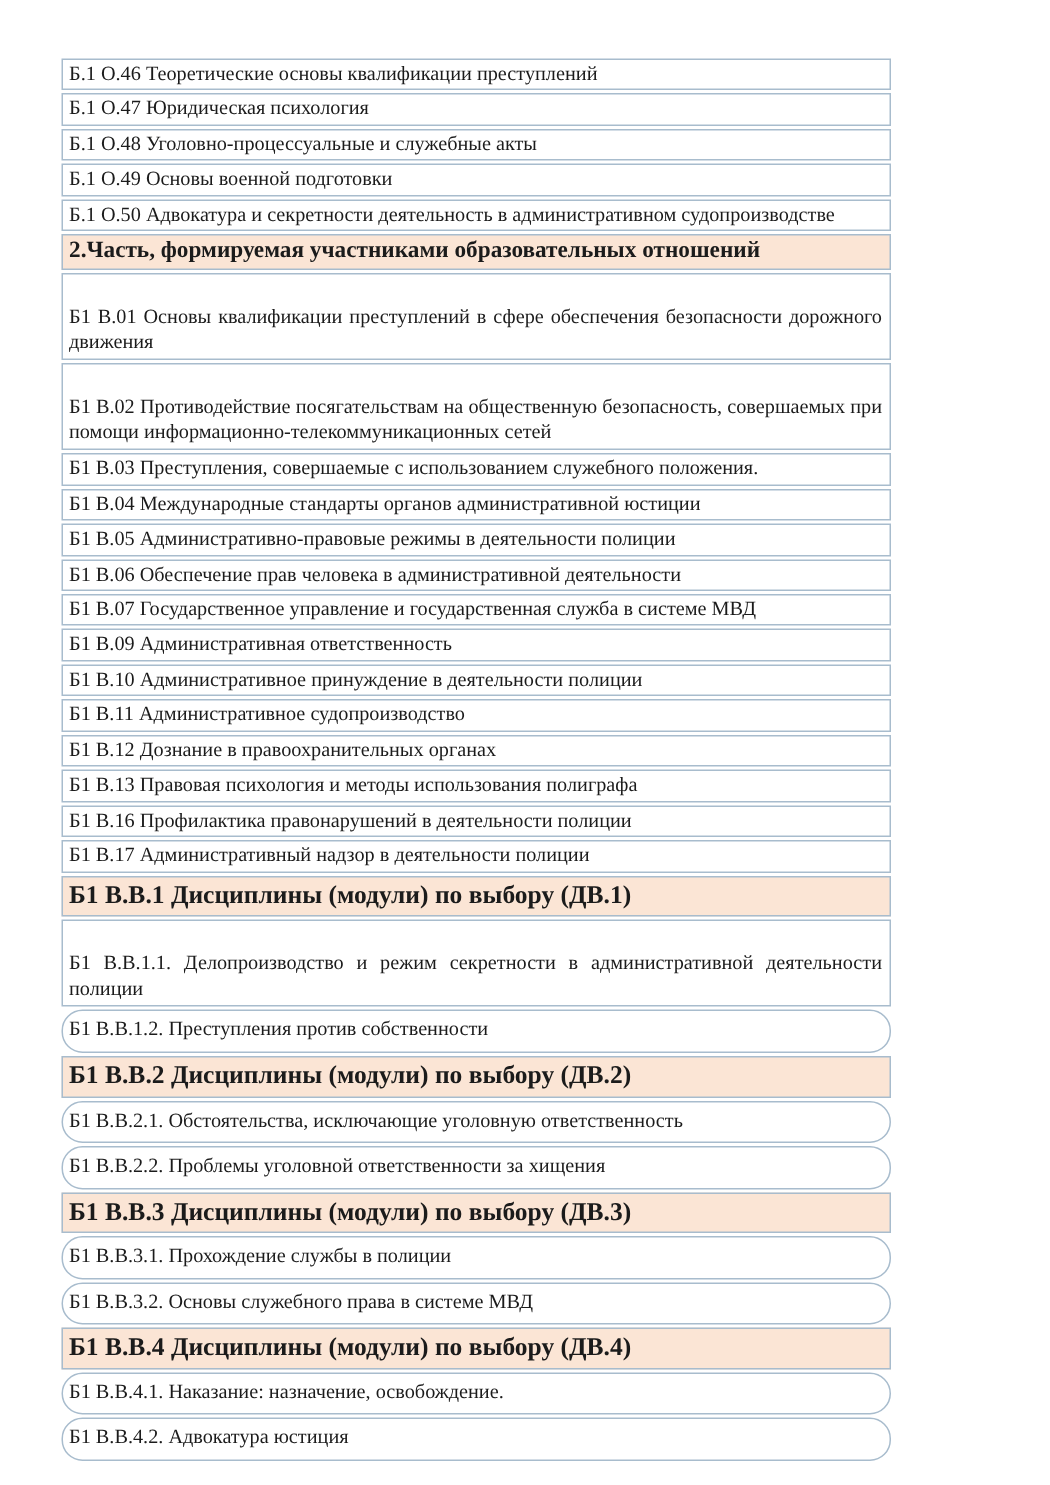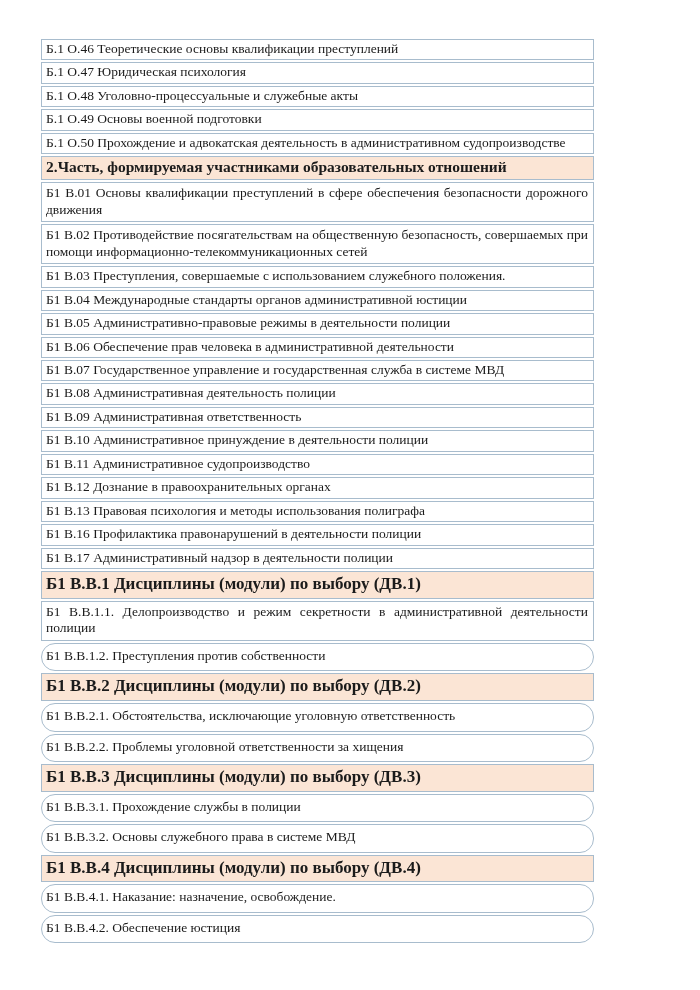--- a/index.html
+++ b/index.html
@@ -32,21 +32,21 @@
     background: #ffffff;
     padding: 1px 5px 2px 4px;
     font-size: 13.5px;
     line-height: 1.22;
     color: var(--ink);
     vertical-align: top;
     overflow-wrap: break-word;
   }
   td.item-justify {
     text-align: justify;
-    padding-top: 2px;
+    padding-top: 20px;
     padding-bottom: 3px;
   }
   td.item-tall {
     padding-top: 4px;
     padding-bottom: 6px;
     border-radius: 14px;
   }
   td.section {
     background: var(--peach);
     font-weight: bold;
@@ -72,21 +72,21 @@
         <tr>
           <td class="item">Б.1 О.47 Юридическая психология</td>
         </tr>
         <tr>
           <td class="item">Б.1 О.48 Уголовно-процессуальные и служебные акты</td>
         </tr>
         <tr>
           <td class="item">Б.1 О.49 Основы военной подготовки</td>
         </tr>
         <tr>
-          <td class="item">Б.1 О.50 Прохождение и адвокатская деятельность в административном судопроизводстве</td>
+          <td class="item">Б.1 О.50 Адвокатура и секретности деятельность в административном судопроизводстве</td>
         </tr>
         <tr>
           <td class="section">2.Часть, формируемая участниками образовательных отношений</td>
         </tr>
         <tr>
           <td class="item-justify">Б1 В.01 Основы квалификации преступлений в сфере обеспечения безопасности дорожного движения</td>
         </tr>
         <tr>
           <td class="item-justify">Б1 В.02 Противодействие посягательствам на общественную безопасность, совершаемых при помощи информационно-телекоммуникационных сетей</td>
         </tr>
@@ -97,23 +97,20 @@
           <td class="item">Б1 В.04 Международные стандарты органов административной юстиции</td>
         </tr>
         <tr>
           <td class="item">Б1 В.05 Административно-правовые режимы в деятельности полиции</td>
         </tr>
         <tr>
           <td class="item">Б1 В.06 Обеспечение прав человека в административной деятельности</td>
         </tr>
         <tr>
           <td class="item">Б1 В.07 Государственное управление и государственная служба в системе МВД</td>
-        </tr>
-        <tr>
-          <td class="item">Б1 В.08 Административная деятельность полиции</td>
         </tr>
         <tr>
           <td class="item">Б1 В.09 Административная ответственность</td>
         </tr>
         <tr>
           <td class="item">Б1 В.10 Административное принуждение в деятельности полиции</td>
         </tr>
         <tr>
           <td class="item">Б1 В.11 Административное судопроизводство</td>
         </tr>
@@ -156,17 +153,17 @@
         <tr>
           <td class="item-tall">Б1 В.В.3.2. Основы служебного права в системе МВД</td>
         </tr>
         <tr>
           <td class="section-lg">Б1 В.В.4 Дисциплины (модули) по выбору (ДВ.4)</td>
         </tr>
         <tr>
           <td class="item-tall">Б1 В.В.4.1. Наказание: назначение, освобождение.</td>
         </tr>
         <tr>
-          <td class="item-tall">Б1 В.В.4.2. Обеспечение юстиция</td>
+          <td class="item-tall">Б1 В.В.4.2. Адвокатура юстиция</td>
         </tr>
       </tbody>
   </table>
 </div>
 
 </body></html>

